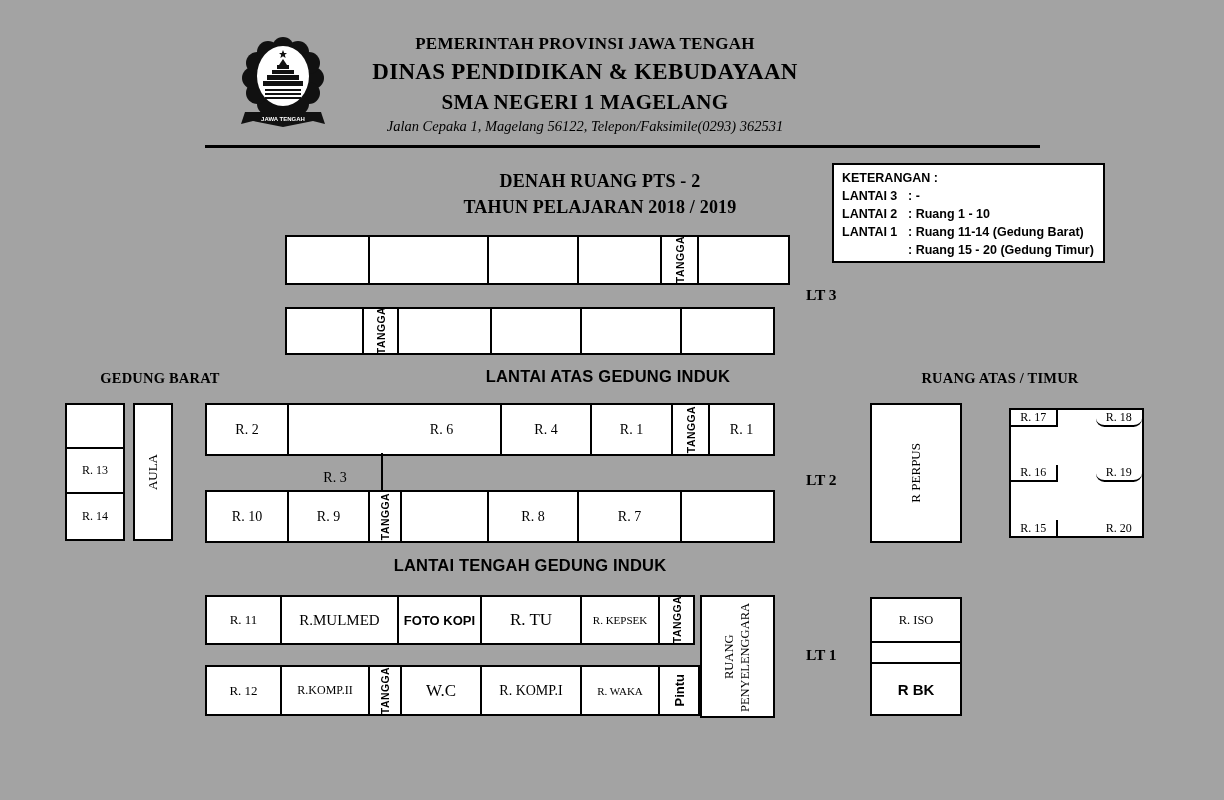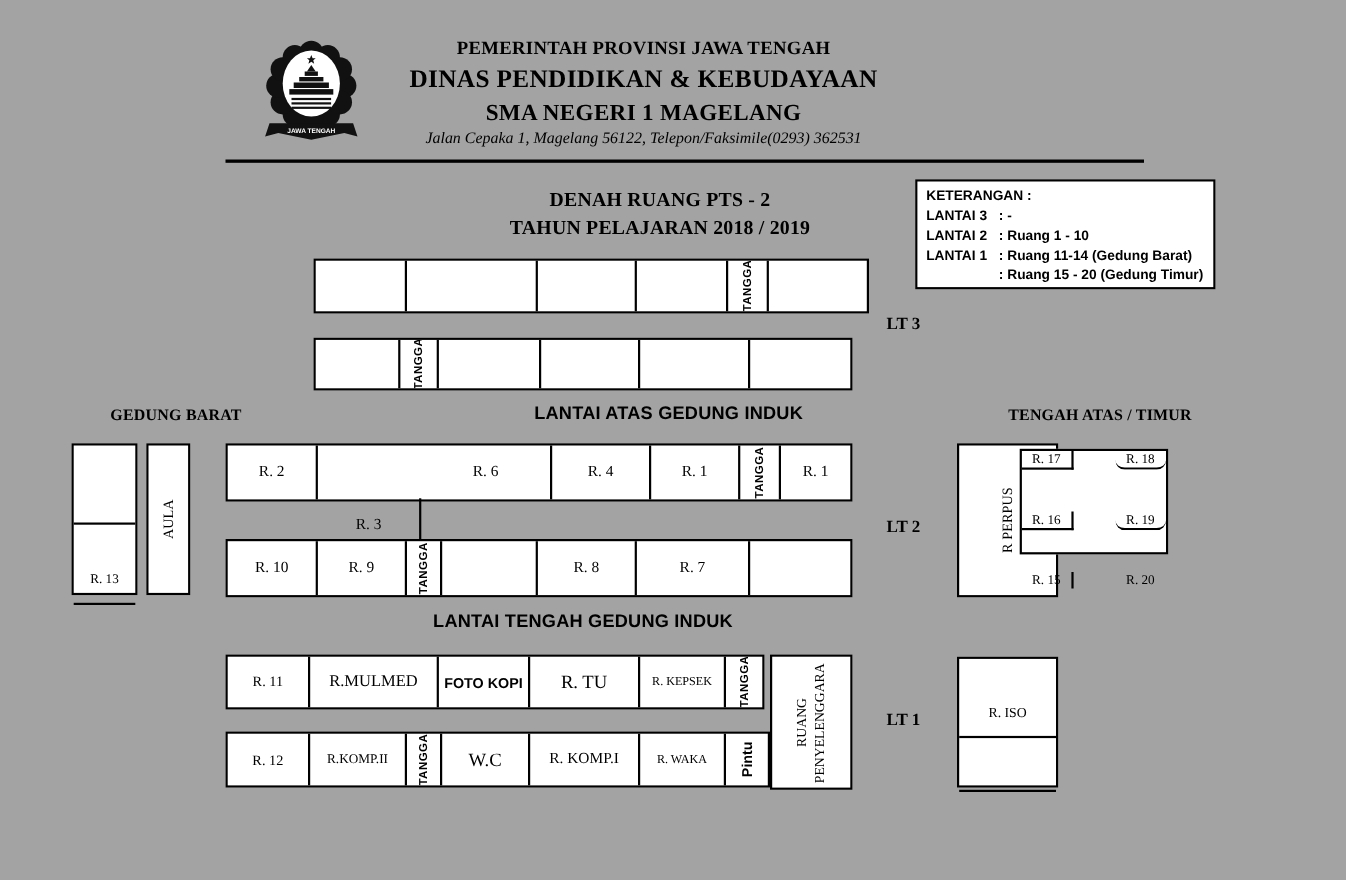--- a/index.html
+++ b/index.html
@@ -32,21 +32,21 @@
   .lrow { display:grid; grid-template-columns:66px 1fr; }
 
   .row  { position:absolute; display:flex; border:2px solid #000; background:#fff; }
   .cell { flex:0 0 auto; height:100%; display:flex; align-items:center; justify-content:center;
           border-right:2px solid #000; text-align:center; overflow:hidden; }
   .cell:last-child { border-right:0; }
   .fill { flex:1 1 auto; }
 
   .stack { position:absolute; display:flex; flex-direction:column; border:2px solid #000; background:#fff; }
   .scell { flex:0 0 auto; width:100%; display:flex; align-items:center; justify-content:center;
-           border-bottom:2px solid #000; overflow:hidden;margin-top:28px; }
+           border-bottom:2px solid #000; overflow:hidden; }
   .scell:last-child { border-bottom:0; }
   .sfill { flex:1 1 auto; }
 
   .box { position:absolute; border:2px solid #000; background:#fff;
          display:flex; align-items:center; justify-content:center; text-align:center; }
 
   .grid6 { position:absolute; display:grid; grid-template-columns:1fr 1fr; grid-auto-rows:1fr;
            border:2px solid #000; background:#fff; }
   .gcell { display:flex; align-items:center; justify-content:center;
            border-right:2px solid #000; border-bottom:2px solid #000; }
@@ -157,21 +157,21 @@
     <div class="cell" style="width:93px;"></div>
     <div class="cell" style="width:90px;"></div>
     <div class="cell" style="width:100px;"></div>
     <div class="cell fill"></div>
   </div>
 
   <div class="flt" style="left:806px; top:286px;">LT 3</div>
 
   <div class="sec-serif" style="left:65px;  top:370px; width:190px;">GEDUNG BARAT</div>
   <div class="sec-sans" style="left:330px; top:367px; width:400px;text-align:right;">LANTAI ATAS GEDUNG INDUK</div>
-  <div class="sec-serif" style="left:880px; top:370px; width:240px;">TENGAH ATAS / TIMUR</div>
+  <div class="sec-serif" style="left:880px; top:370px; width:240px;">RUANG ATAS / TIMUR</div>
 
   <div class="stack" style="left:65px; top:403px; width:60px; height:138px;">
     <div class="scell" style="height:44px;"></div>
     <div class="scell room fs12" style="height:45px;">R. 13</div>
     <div class="scell sfill room fs12">R. 14</div>
   </div>
   <div class="box" style="left:133px; top:403px; width:40px; height:138px;">
     <span class="vtext room fs13">AULA</span>
   </div>
 
@@ -198,21 +198,21 @@
     <div class="cell room fs14" style="width:103px;">R. 7</div>
     <div class="cell fill"></div>
   </div>
 
   <div class="flt" style="left:806px; top:471px;">LT 2</div>
 
   <div class="box" style="left:870px; top:403px; width:92px; height:140px;">
     <span class="vtext room fs13">R PERPUS</span>
   </div>
 
-  <div class="grid6" style="left:927px; top:408px; width:135px; height:96px;gap:38px;">
+  <div class="grid6" style="left:1009px; top:408px; width:135px; height:130px;gap:38px;">
     <div class="gcell room fs12">R. 17</div>
     <div class="gcell room fs12">R. 18</div>
     <div class="gcell room fs12">R. 16</div>
     <div class="gcell room fs12">R. 19</div>
     <div class="gcell room fs12">R. 15</div>
     <div class="gcell room fs12">R. 20</div>
   </div>
 
   <div class="sec-sans" style="left:330px; top:556px; width:400px;">LANTAI TENGAH GEDUNG INDUK</div>
 

